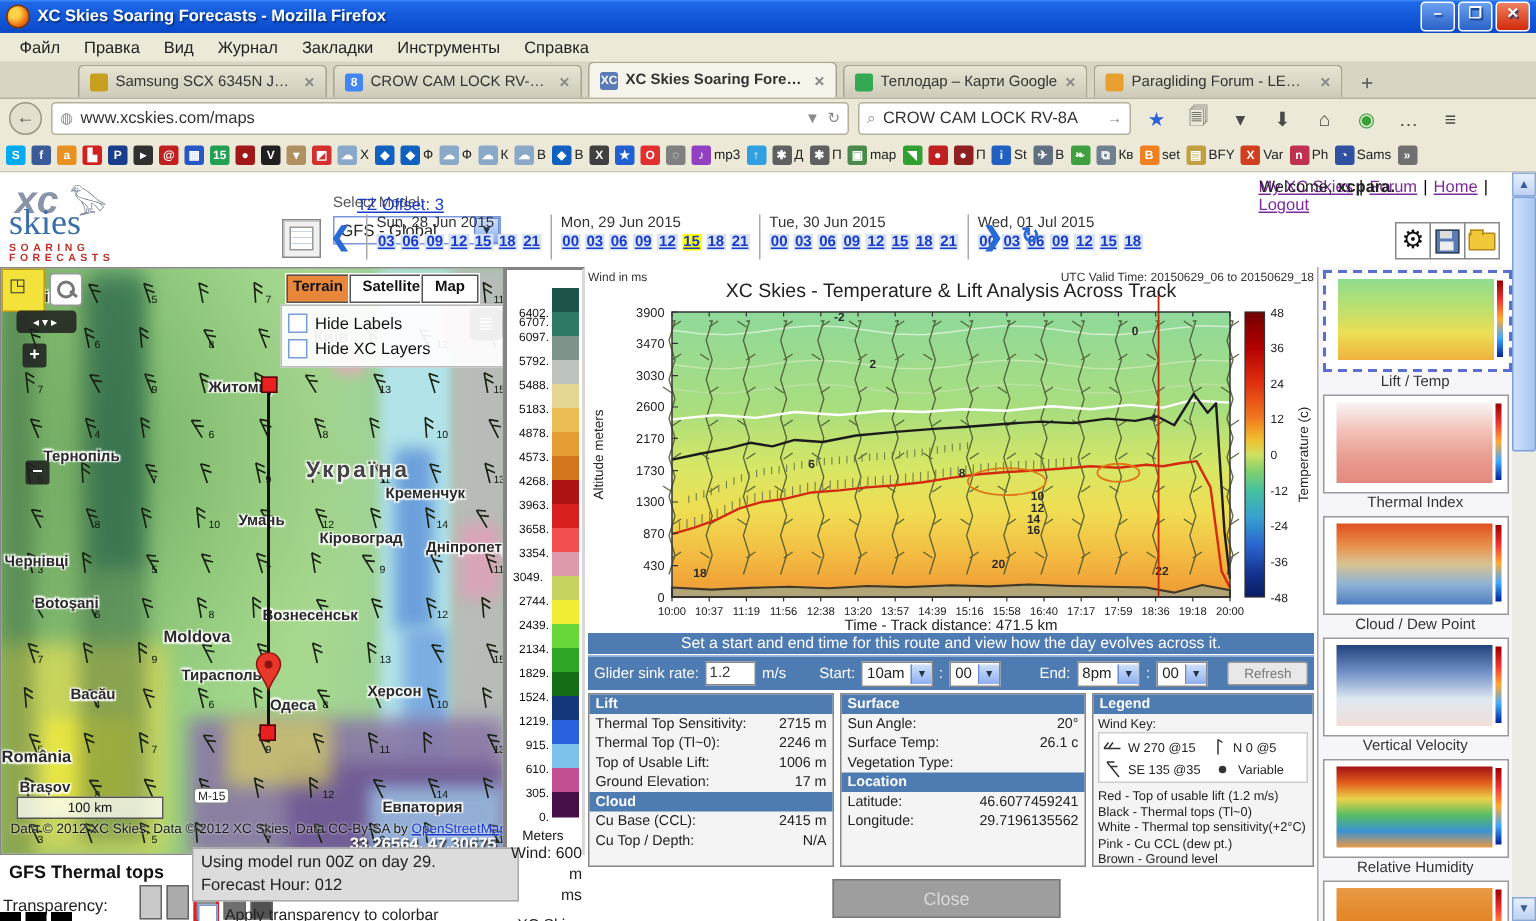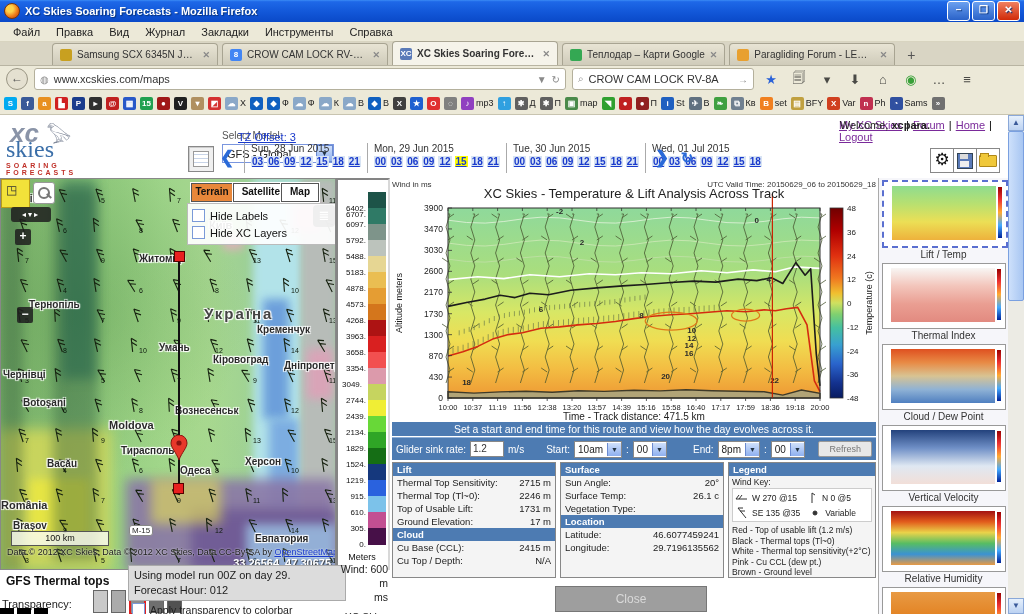--- a/index.html
+++ b/index.html
@@ -1481,21 +1481,21 @@
         <div class="prow">
           <span class="k">Thermal Top Sensitivity:</span>
           <span class="v">2715 m</span>
         </div>
         <div class="prow">
           <span class="k">Thermal Top (Tl~0):</span>
           <span class="v">2246 m</span>
         </div>
         <div class="prow">
           <span class="k">Top of Usable Lift:</span>
-          <span class="v">1731 m</span>
+          <span class="v">1006 m</span>
         </div>
         <div class="prow">
           <span class="k">Ground Elevation:</span>
           <span class="v">17 m</span>
         </div>
         <div class="phead">Cloud</div>
         <div class="prow">
           <span class="k">Cu Base (CCL):</span>
           <span class="v">2415 m</span>
         </div>

